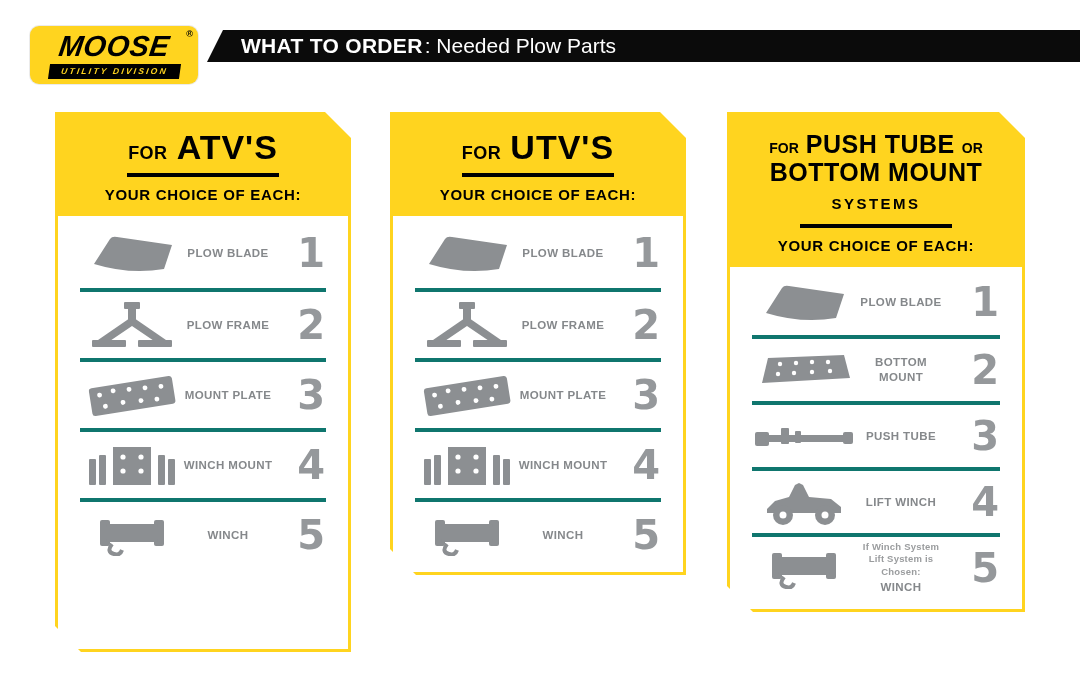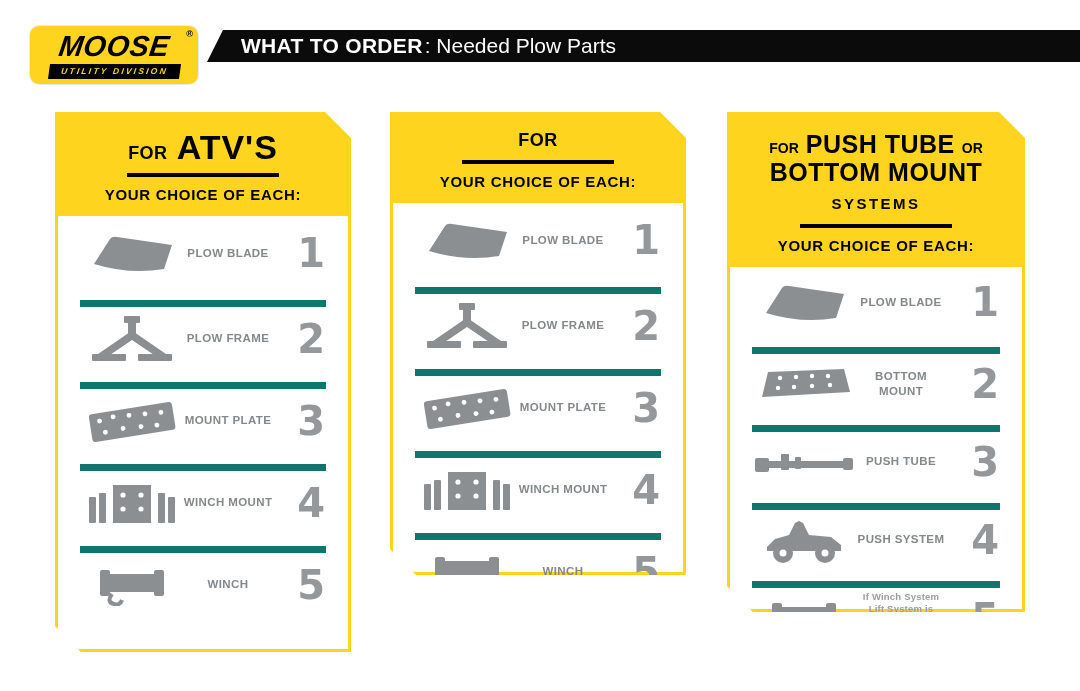--- a/index.html
+++ b/index.html
@@ -40,21 +40,21 @@
   .h-row3  { display:flex; justify-content:center; align-items:baseline; gap:7px; }
   .h-small3{ font-size:14px; font-weight:800; }
   .h-big3  { font-size:25px; font-weight:900; letter-spacing:.5px; line-height:1.12; }
   .h-sys   { font-size:15px; font-weight:800; letter-spacing:2.5px; margin-top:9px; }
   #card-pt .h-rule { margin-top:12px; }
 
   
   .rows { padding:2px 8px 12px; }
   .row  { display:flex; align-items:center; height:70px; margin:0 14px; padding:0 2px; }
   #card-pt .row { height:66px; }
-  .row + .row { border-top:7px solid #0f766e;margin-top:12px; }
+  .row + .row { border-top:4px solid #0f766e; }
   .icon-box { width:100px; display:flex; justify-content:center; align-items:center; flex-shrink:0; }
   .row-label{ flex:1; text-align:center; font-size:11.5px; font-weight:700; color:#85888b;
               letter-spacing:.4px; line-height:1.3; }
   .row-note { font-size:9.5px; font-weight:600; color:#9a9c9e; letter-spacing:.2px;
               line-height:1.3; margin-bottom:2px; }
   .row-num  { width:50px; text-align:right; font-size:40px; font-weight:800; color:#95989b;
               font-family:"DejaVu Sans", sans-serif; line-height:1; letter-spacing:-1px; }
   svg { display:block; }
 </style>
 </head>
@@ -165,20 +165,21 @@
       </div>
 
 
     </div>
   </div>
 
   <div class="card" id="card-utv">
     <div class="card-header">
       <div class="h-row">
         <span class="h-small">FOR</span>
+        <span class="h-big">UTV'S</span>
       </div>
       <div class="h-rule"></div>
       <div class="h-sub">YOUR CHOICE OF EACH:</div>
     </div>
     <div class="rows">
 
       <div class="row">
         <span class="icon-box">
           <svg width="88" height="40" viewBox="0 0 88 40">
               <path d="M6 31 L22 6 Q24 3 29 4 L84 12 L76 36 Q42 42 6 31 Z" fill="#8c8f92"></path>
@@ -322,21 +323,21 @@
       <div class="row">
         <span class="icon-box">
           <svg width="90" height="50" viewBox="0 0 90 50" fill="#8c8f92">
               <path d="M8 32 L16 24 L30 20 L36 8 L40 6 L44 8 L50 20 L72 22 L82 30 L82 36 L8 36 Z"></path>
               <circle cx="24" cy="38" r="10"></circle>
               <circle cx="24" cy="38" r="3.5" fill="#fff"></circle>
               <circle cx="66" cy="38" r="10"></circle>
               <circle cx="66" cy="38" r="3.5" fill="#fff"></circle>
             </svg>
         </span>
-        <span class="row-label">PUSH SYSTEM</span>
+        <span class="row-label">LIFT WINCH</span>
         <span class="row-num">4</span>
       </div>
 
       <div class="row">
         <span class="icon-box">
           <svg width="80" height="42" viewBox="0 0 80 42" fill="#8c8f92">
               <rect x="8" y="6" width="10" height="26" rx="2"></rect>
               <rect x="62" y="6" width="10" height="26" rx="2"></rect>
               <rect x="14" y="10" width="52" height="18" rx="3"></rect>
               <path d="M20 30 q-6 8 2 10 q6 2 8 -4" fill="none" stroke="#8c8f92" stroke-width="4"></path>

